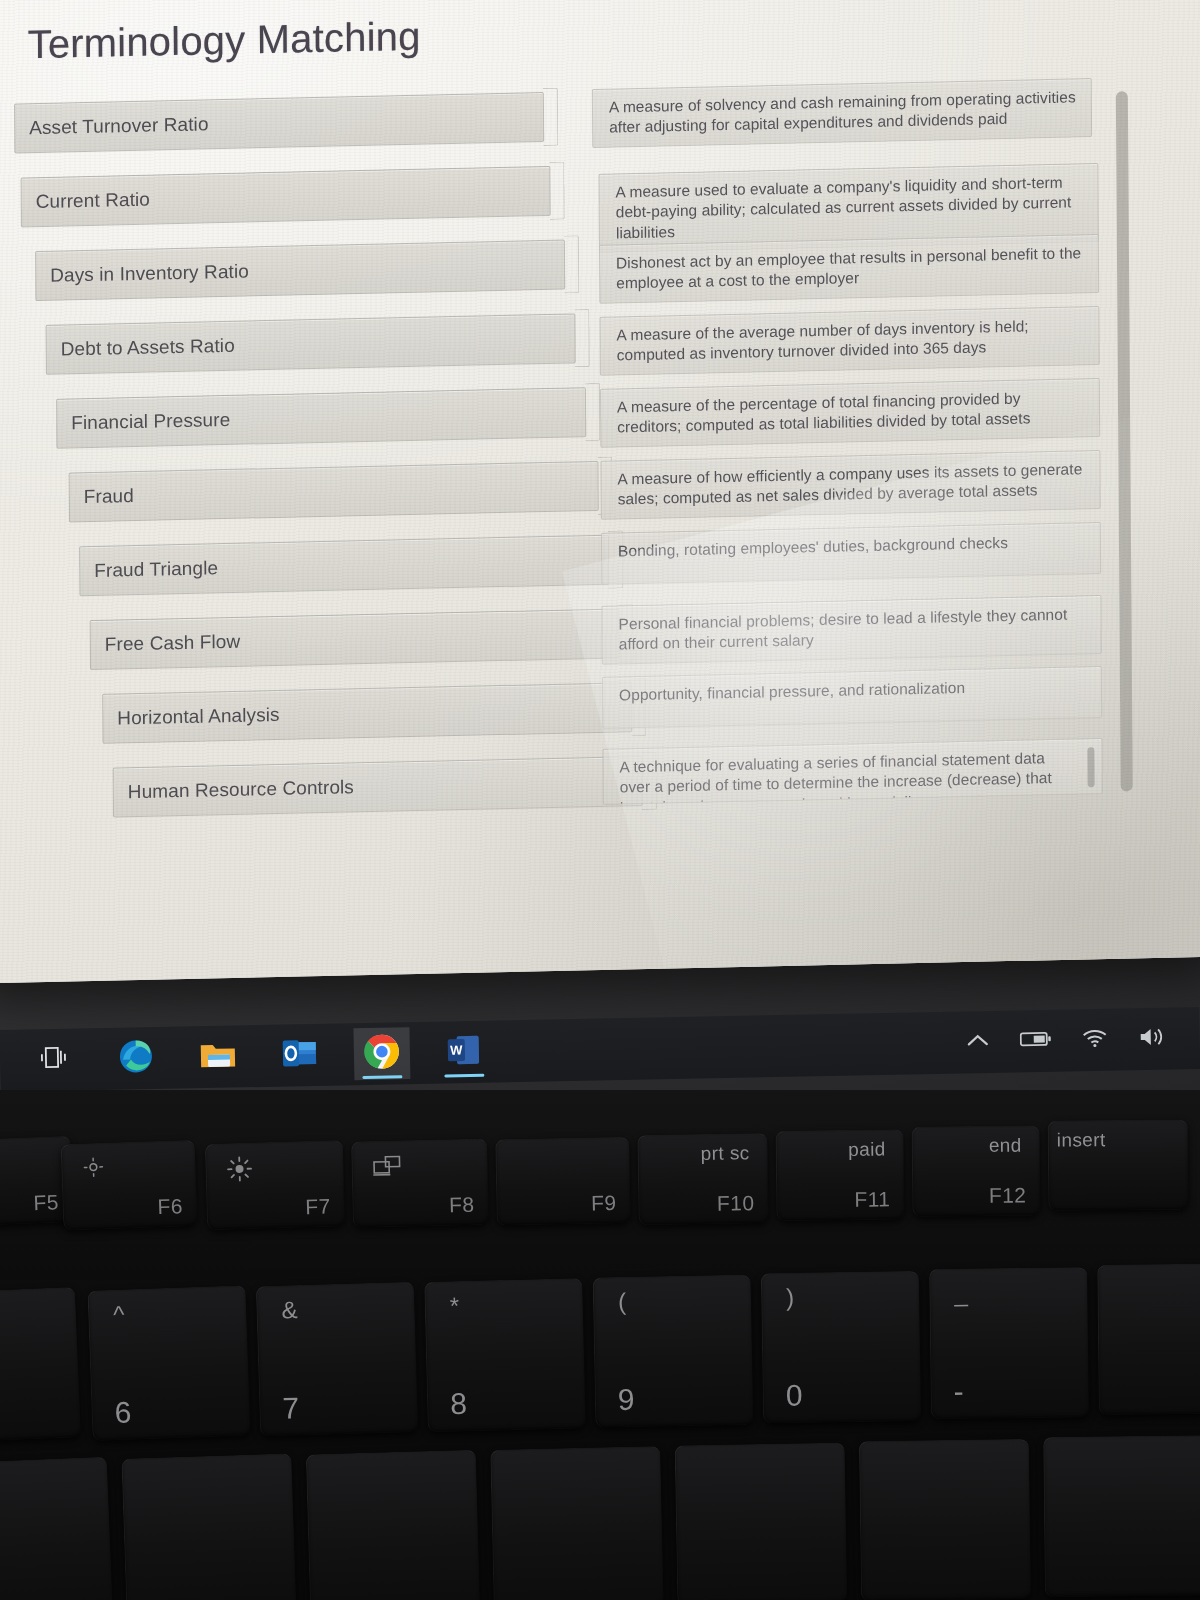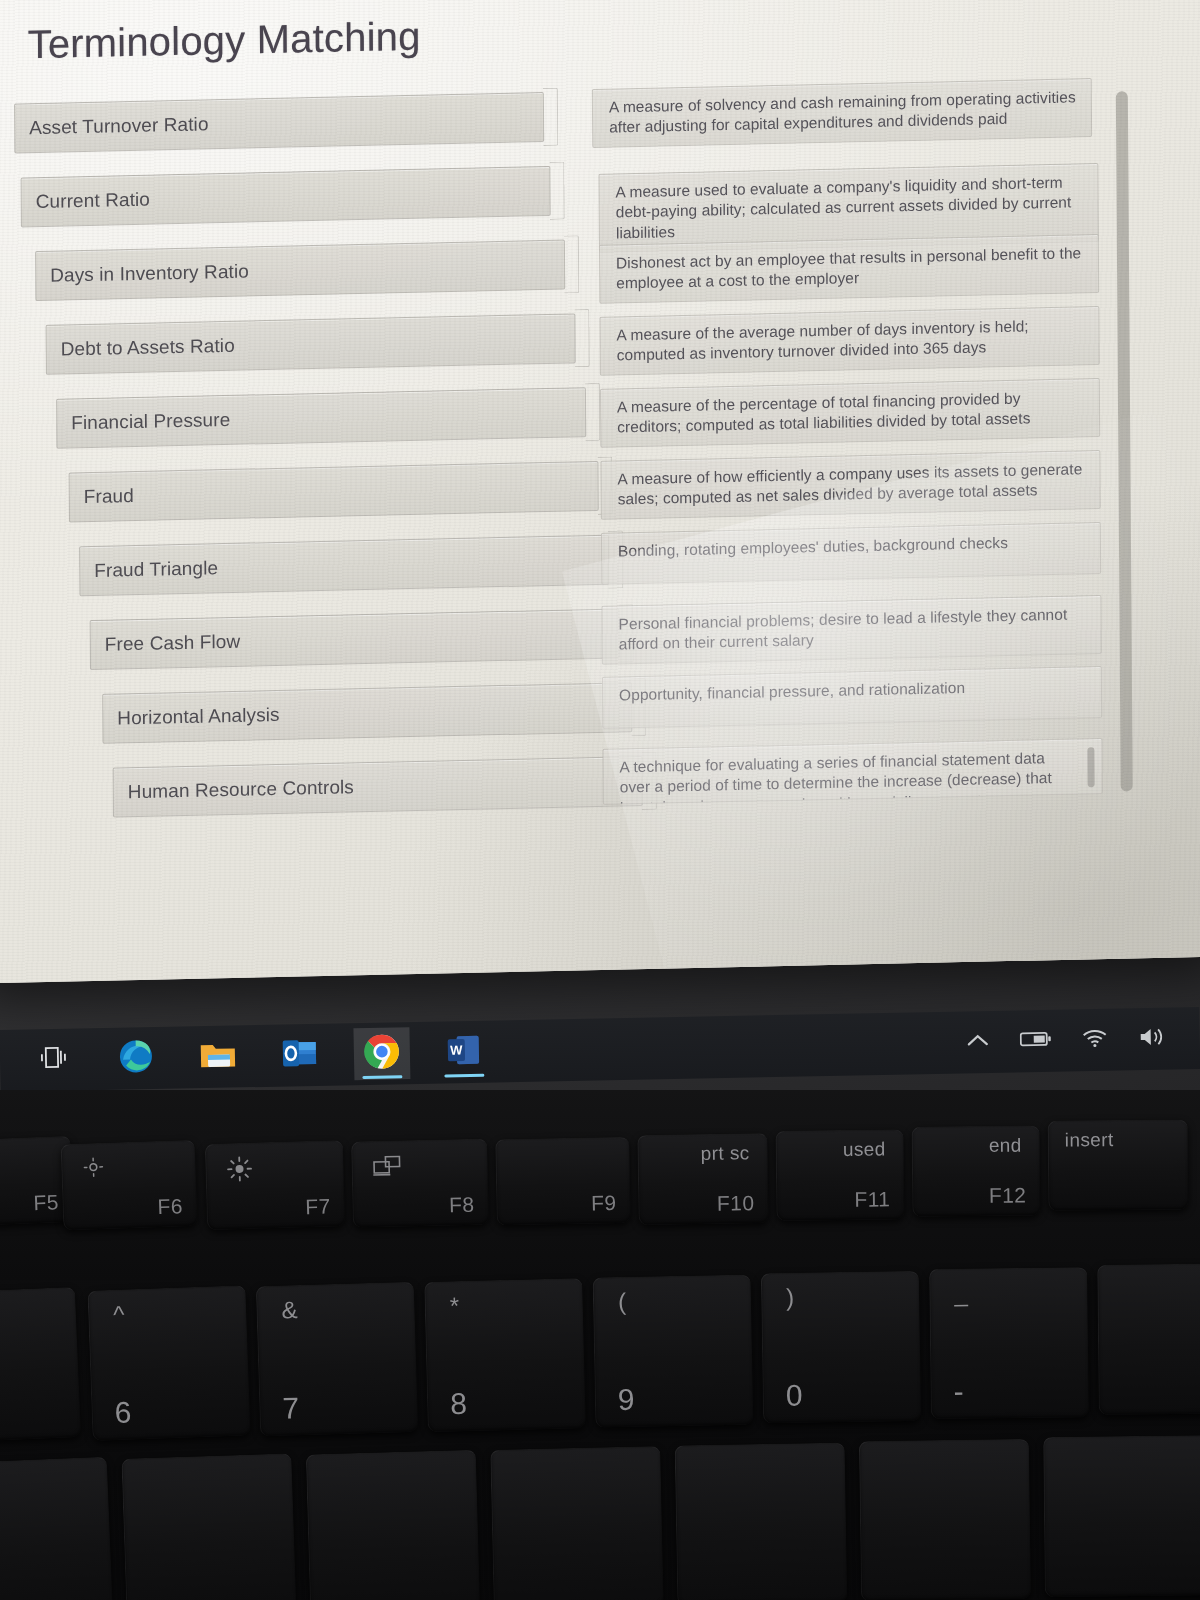--- a/index.html
+++ b/index.html
@@ -500,29 +500,29 @@
       <span class="lbl-main">F8</span>
     </div>
     <div class="key key-row-f" style="left:496px; width:134px; top:48px; transform:rotate(-1.1deg);">
       <span class="lbl-main">F9</span>
     </div>
     <div class="key key-row-f" style="left:638px; width:130px; top:44px; transform:rotate(-0.9deg); height:90px;">
       <span class="lbl-top">prt sc</span>
       <span class="lbl-main">F10</span>
     </div>
     <div class="key key-row-f" style="left:776px; width:128px; top:40px; transform:rotate(-0.7deg); height:90px;">
-      <span class="lbl-top">used</span>
+      <span class="lbl-top">paid</span>
       <span class="lbl-main">F11</span>
     </div>
     <div class="key key-row-f" style="left:912px; width:128px; top:36px; transform:rotate(-0.6deg); height:90px;">
       <span class="lbl-top">end</span>
       <span class="lbl-main">F12</span>
     </div>
     <div class="key key-row-f" style="left:1048px; width:140px; top:30px; transform:rotate(-0.5deg); height:90px;">
-      <span class="lbl-top" style="right:auto; left:16px;">insert</span>
+      <span class="lbl-top" style="right:auto; left:8px;">insert</span>
     </div>
 
     <div class="key key-row-n" style="left:-74px; width:152px; top:200px; transform:rotate(-2.4deg);">
       
       
     </div>
     <div class="key key-row-n" style="left:90px; width:158px; top:198px; transform:rotate(-2.0deg);">
       <span class="lbl-sym">^</span>
       <span class="lbl-num">6</span>
     </div>

